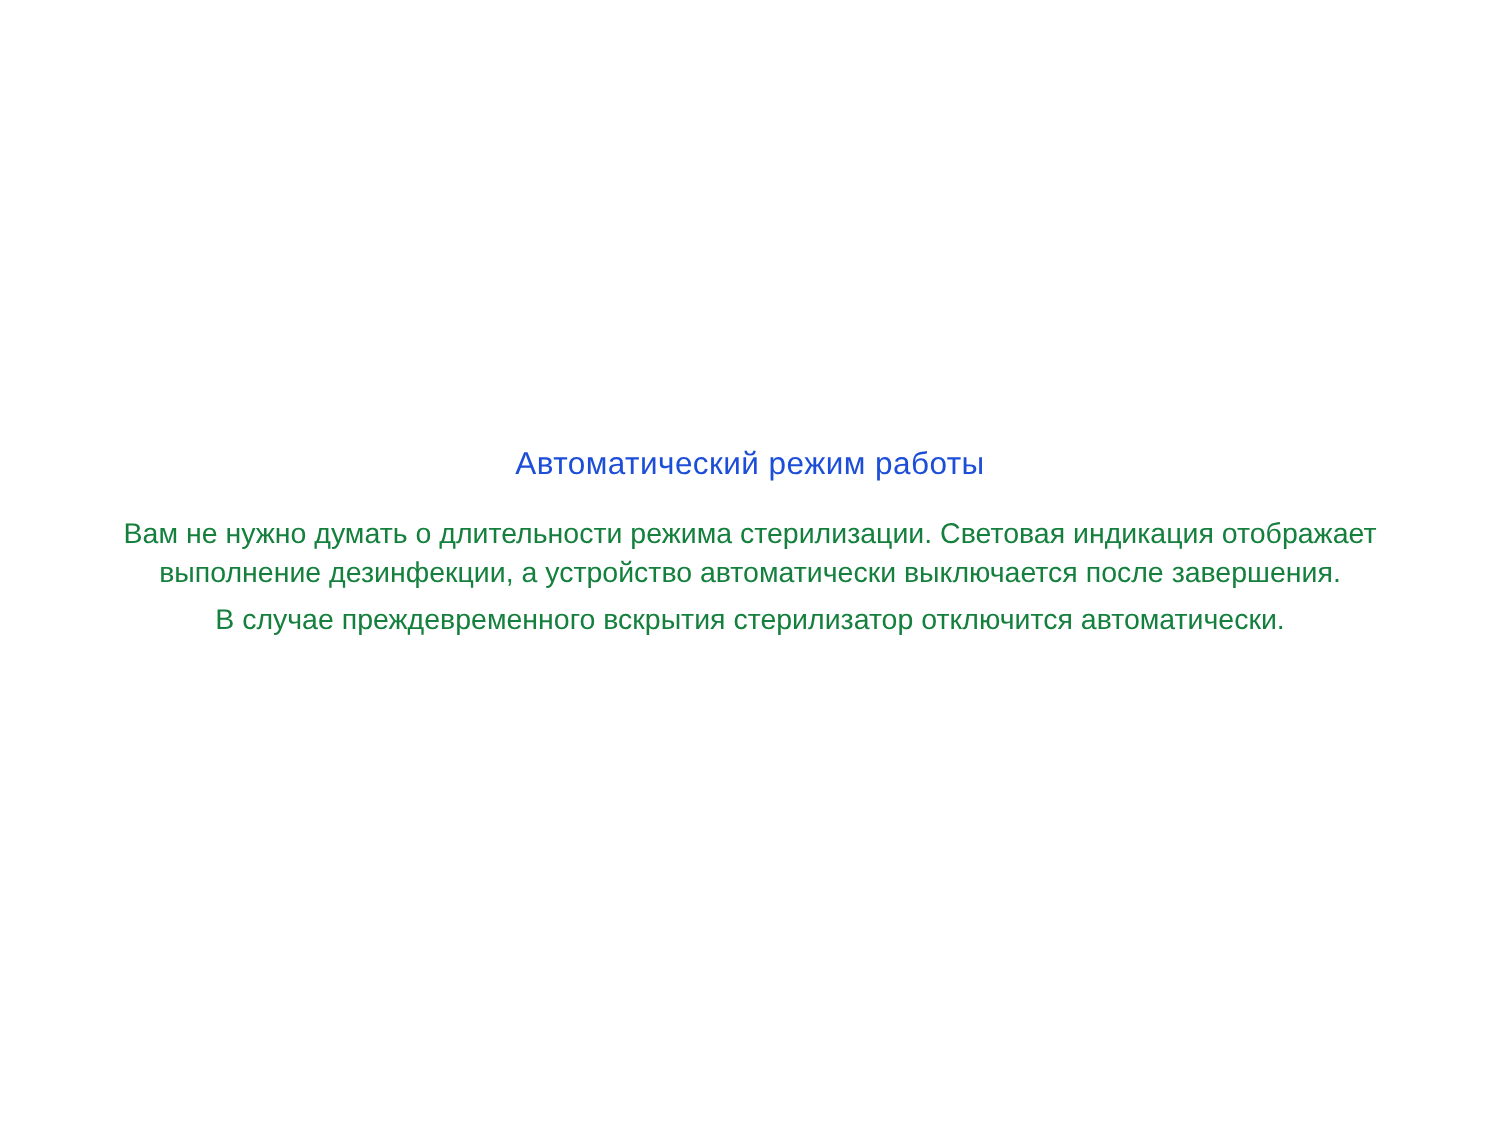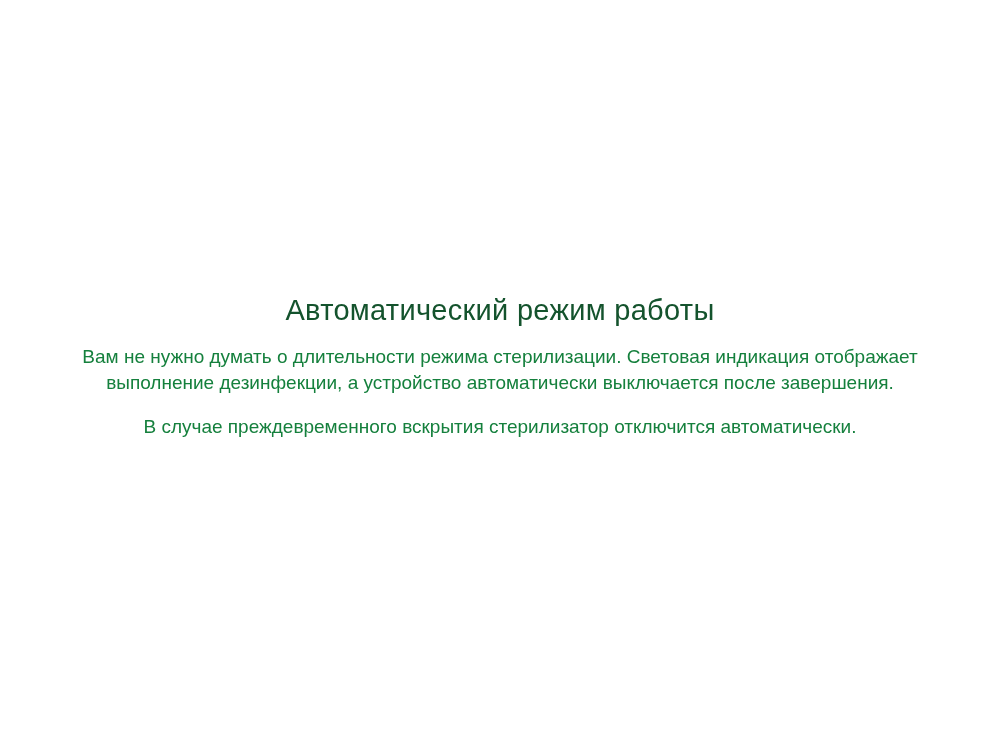--- a/index.html
+++ b/index.html
@@ -22,40 +22,40 @@
   .content {
     position: absolute;
     top: 0;
     left: 0;
     right: 0;
     text-align: center;
   }
   .title {
     margin: 0 auto;
     padding-top: 294px;
-    font-size: 29px;
+    font-size: 21px;
     line-height: 32px;
     font-weight: 300;
     letter-spacing: 0.3px;
-    color: #14532d;
+    color: #1d4ed8;
   }
   .para {
     margin: 0 auto;
     max-width: 930px;
     font-size: 19px;
     line-height: 26px;
     font-weight: 300;
     color: #15803d;
     white-space: pre-line; 
   }
   .para-1 {
     margin-top: 18px;
   }
   .para-2 {
-    margin-top: 18px;
+    margin-top: 5px;
   }
 </style>
 </head>
 <body>
 
 <div class="slide">
   <div class="content">
     <h1 class="title">Автоматический режим работы</h1>
     <p class="para para-1">Вам не нужно думать о длительности режима стерилизации. Световая индикация отображает
 выполнение дезинфекции, а устройство автоматически выключается после завершения.</p>

